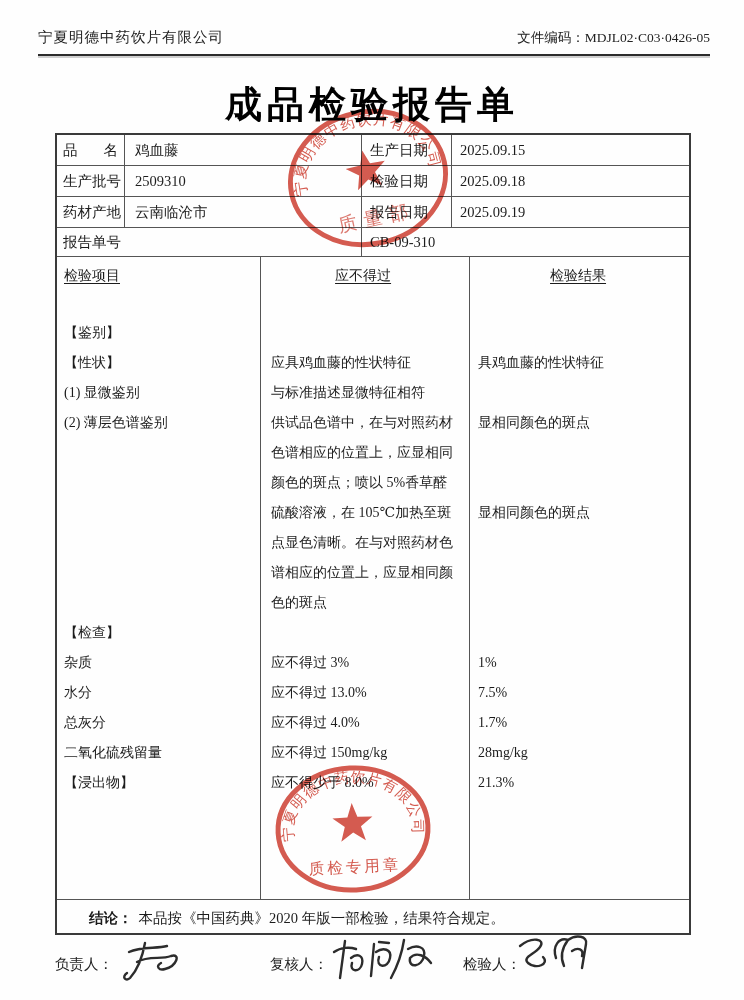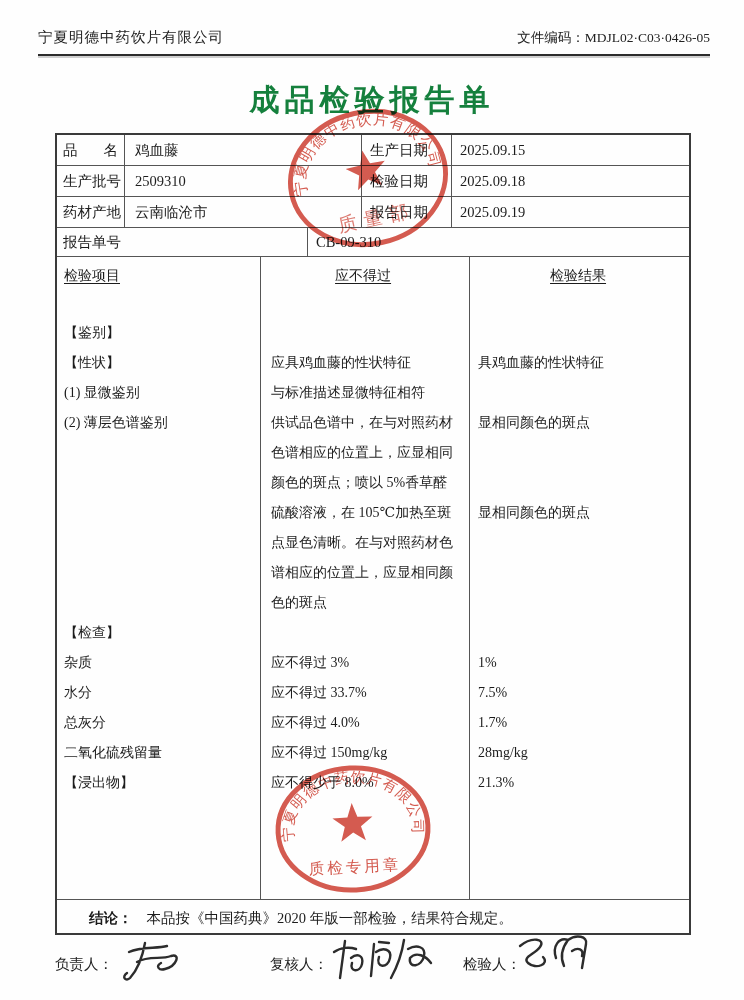--- a/index.html
+++ b/index.html
@@ -10,53 +10,53 @@
     font-family:"Liberation Serif","DejaVu Serif",serif;
     color:#1c1c1c;
   }
   
   .hdr-company { position:absolute; left:38px; top:28px; font-size:14.5px; letter-spacing:1px; color:#222; }
   .hdr-code { position:absolute; right:34px; top:29px; font-size:13.5px; color:#222; }
   .hdr-rule { position:absolute; left:38px; top:54px; width:672px; height:2px; background:#2c2c2c;
               box-shadow:0 2px 0 rgba(120,120,120,.35); }
   
   .title { position:absolute; left:0; top:80px; width:744px; text-align:center;
-           font-size:30px; font-weight:bold; letter-spacing:5px; color:#15803d; }
+           font-size:37px; font-weight:bold; letter-spacing:5px; color:#000000; }
   
   .doc-table { position:absolute; left:55px; top:133px; width:636px; height:802px;
                border:2px solid #3a3a3a; background:transparent; }
   .info-row { display:flex; height:31px; border-bottom:1px solid #555; align-items:center;
               font-size:14.5px; }
   .info-row:nth-child(4){ height:29px; }
   .cell { height:100%; display:flex; align-items:center; overflow:hidden; white-space:nowrap; }
   .cell.rb { border-right:1px solid #555; }
   .c-label { width:68px; padding:0 6px; }
   .c-label .jt { width:100%; text-align:justify; text-align-last:justify; }
   .c-value { width:237px; padding-left:10px; }
   .c-label2 { width:90px; padding-left:8px; }
   .c-value2 { flex:1; padding-left:8px;font-family:Liberation Serif, serif; }
-  .c-wide-label { width:251px; padding:0 6px; }
+  .c-wide-label { width:305px; padding:0 6px; }
   .c-wide-value { flex:1; padding-left:8px; }
   
   .inspect { position:relative; height:643px; border-bottom:1px solid #555; font-size:14px; }
   .vline { position:absolute; top:0; bottom:0; width:1px; background:#555; }
   .vline.v1 { left:203px; } .vline.v2 { left:412px; }
   .th-row { display:flex; padding-top:10px; height:61px; }
   .th { text-decoration:underline; text-underline-offset:3px; }
   .th1 { width:203px; padding-left:7px; }
   .th2 { width:209px; text-align:center; }
   .th3 { width:223px; text-align:center; }
   .trow { display:flex; line-height:30px; }
   .tc1 { width:203px; padding-left:7px; }
   .tc2 { width:209px; padding-left:12px; padding-right:8px; }
   .tc3 { width:223px; padding-left:11px; padding-right:6px; }
   .res-later { margin-top:60px; line-height:30px; }
   
   .concl { display:flex; align-items:center; height:36px; padding-left:32px; font-size:14.5px; }
-  .concl b { margin-right:14px; }
+  .concl b { margin-right:6px; }
   
   .stamp { position:absolute; mix-blend-mode:multiply; opacity:.88; }
   .stamp-top { left:281px; top:98px; width:174px; height:160px; transform:rotate(-12deg); }
   .stamp-bottom { left:271px; top:762px; width:164px; height:134px; transform:rotate(-3deg); }
   
   .sig-label { position:absolute; font-size:14.5px; color:#222; }
   .sig { position:absolute; }
   .sig path { fill:none; stroke:#2c2c2c; stroke-width:2.4; stroke-linecap:round; stroke-linejoin:round; }
 </style>
 </head>
@@ -140,21 +140,21 @@
         <div class="tc2"></div>
         <div class="tc3"></div>
       </div>
       <div class="trow">
         <div class="tc1">杂质</div>
         <div class="tc2">应不得过 3%</div>
         <div class="tc3">1%</div>
       </div>
       <div class="trow">
         <div class="tc1">水分</div>
-        <div class="tc2">应不得过 33.7%</div>
+        <div class="tc2">应不得过 13.0%</div>
         <div class="tc3">7.5%</div>
       </div>
       <div class="trow">
         <div class="tc1">总灰分</div>
         <div class="tc2">应不得过 4.0%</div>
         <div class="tc3">1.7%</div>
       </div>
       <div class="trow">
         <div class="tc1">二氧化硫残留量</div>
         <div class="tc2">应不得过 150mg/kg</div>

